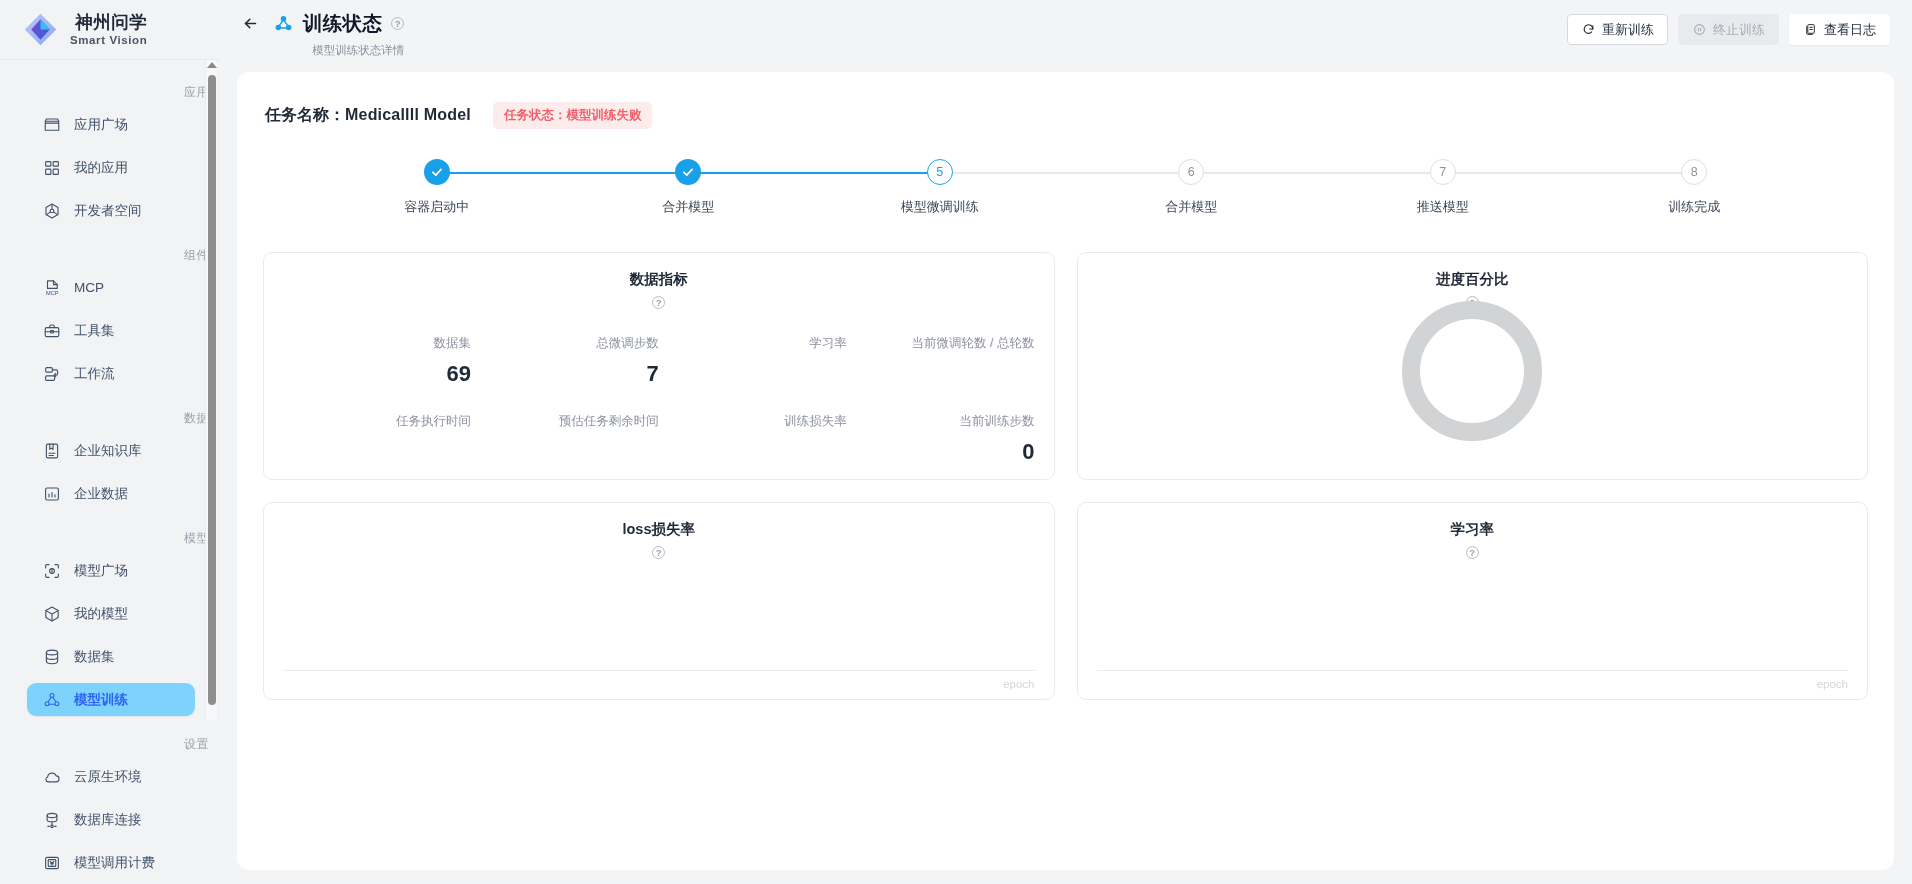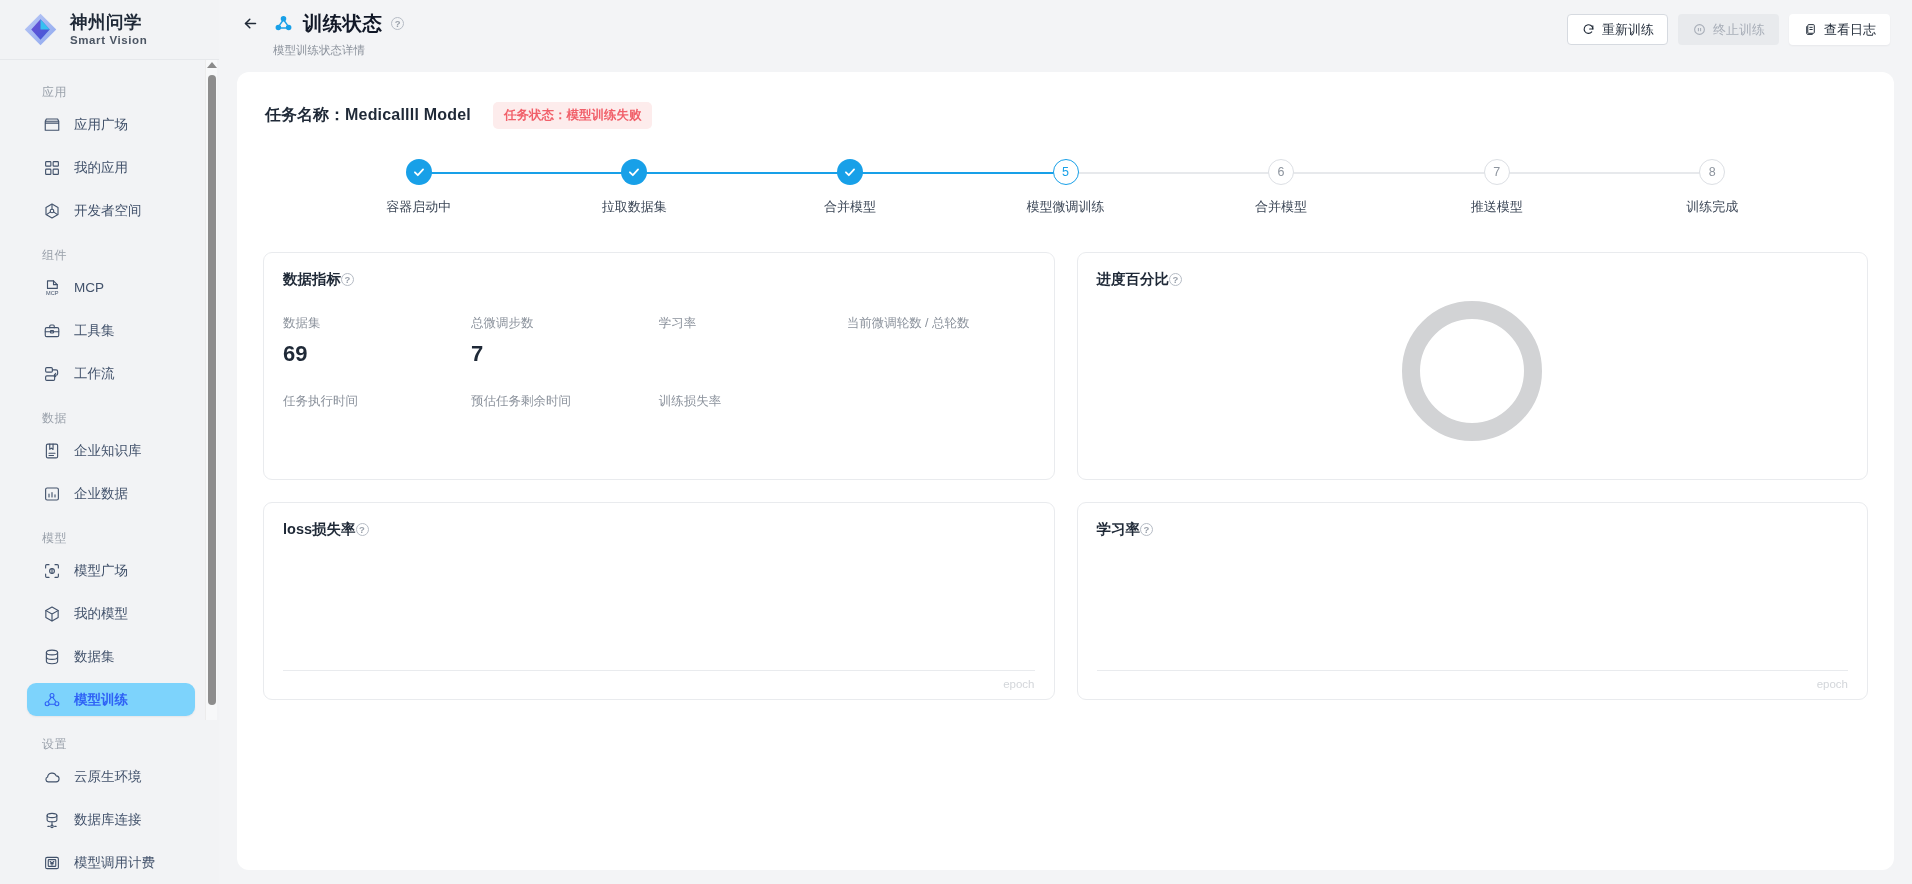--- a/index.html
+++ b/index.html
@@ -2,21 +2,21 @@
 <html><head>
 <meta charset="utf-8">
 <style>
   * { box-sizing: border-box; margin: 0; padding: 0; }
   html, body {
     width: 1912px; height: 884px;
     font-family: "Liberation Sans", "DejaVu Sans", sans-serif;
     background: #f3f4f6;
     overflow: hidden;
   }
-  .app { display: flex; width: 1912px; height: 884px; background: #f3f4f6; }
+  .app { display: flex; width: 1912px; height: 884px; background: #f3f4f6; text-align: right; }
 
   
   .sidebar {
     width: 219px; height: 884px;
     background: #f2f3f5;
     display: flex; flex-direction: column;
     position: relative;
     flex: 0 0 219px;
   }
   .brand {
@@ -131,21 +131,21 @@
   .step .line.blue { background: #18a0e8; }
   .step .line.gray { background: #e7e9ec; }
   .step .slabel { margin-top: 13px; font-size: 13px; color: #3b4656; white-space: nowrap; }
 
   
   .grid { display: grid; grid-template-columns: 1fr 1fr; gap: 22px; margin-top: 36px; }
   .card {
     border: 1px solid #e9ebee; border-radius: 9px; background: #fff;
     padding: 17px 19px 0 19px; position: relative;
   }
-  .card-head { display: flex; align-items: center; gap: 0; }
+  .card-head { display: flex; align-items: center; gap: 7px; flex-direction: column; }
   .card-title { font-size: 14.5px; font-weight: 700; color: #1f2937; }
 
   .metrics { margin-top: 26px; }
   .mrow { display: grid; grid-template-columns: repeat(4, 1fr); margin-bottom: 26px; }
   .mitem { display: flex; flex-direction: column; }
   .mlabel { font-size: 12.5px; color: #8b929c; }
   .mvalue { font-size: 22px; font-weight: 700; color: #1f2937; margin-top: 9px; min-height: 26px; }
 
   .card.metrics-card { height: 228px; }
   .card.progress-card { height: 228px; overflow: hidden; }
@@ -432,29 +432,20 @@
             </div>
             <div class="slabel">容器启动中</div>
           </div>
           <div class="step">
             <div class="line blue"></div>
             <div class="circle done">
               <svg width="14" height="14" viewBox="0 0 24 24" fill="none" stroke="#fff" stroke-width="3" stroke-linecap="round" stroke-linejoin="round">
                 <polyline points="5,12.5 10,17.5 19,7.5"></polyline>
               </svg>
             </div>
-            <div class="slabel">拉取数据集</div>
-          </div>
-          <div class="step">
-            <div class="line blue"></div>
-            <div class="circle done">
-              <svg width="14" height="14" viewBox="0 0 24 24" fill="none" stroke="#fff" stroke-width="3" stroke-linecap="round" stroke-linejoin="round">
-                <polyline points="5,12.5 10,17.5 19,7.5"></polyline>
-              </svg>
-            </div>
             <div class="slabel">合并模型</div>
           </div>
           <div class="step">
             <div class="line gray"></div>
             <div class="circle current">5</div>
             <div class="slabel">模型微调训练</div>
           </div>
           <div class="step">
             <div class="line gray"></div>
             <div class="circle todo">6</div>
@@ -503,20 +494,24 @@
                 <span class="mvalue"></span>
               </div>
               <div class="mitem">
                 <span class="mlabel">预估任务剩余时间</span>
                 <span class="mvalue"></span>
               </div>
               <div class="mitem">
                 <span class="mlabel">训练损失率</span>
                 <span class="mvalue"></span>
               </div>
+              <div class="mitem">
+                <span class="mlabel">当前训练步数</span>
+                <span class="mvalue">0</span>
+              </div>
             </div>
           </div>
         </section>
 
         <section class="card progress-card">
           <div class="card-head">
             <span class="card-title">进度百分比</span>
             <span class="help-ico">?</span>
           </div>
           <div class="donut-wrap">

